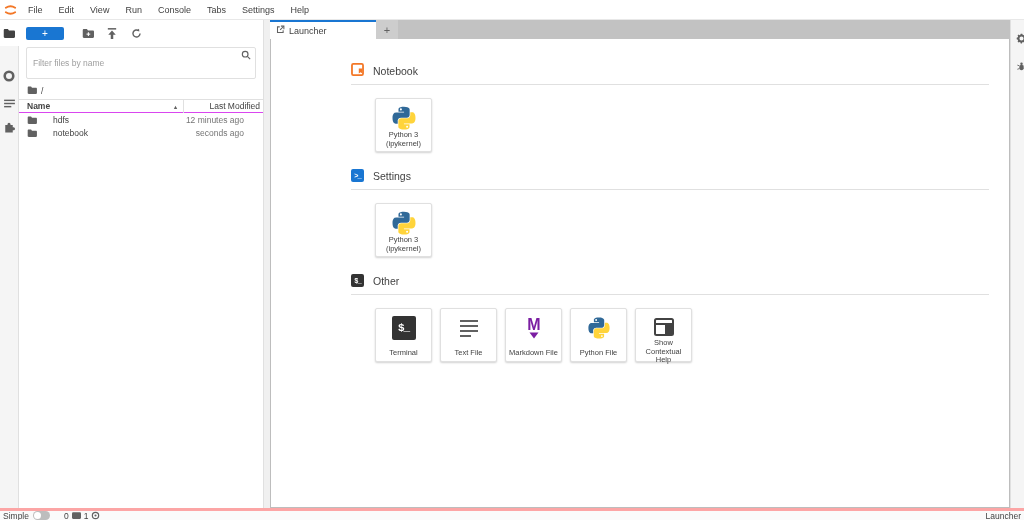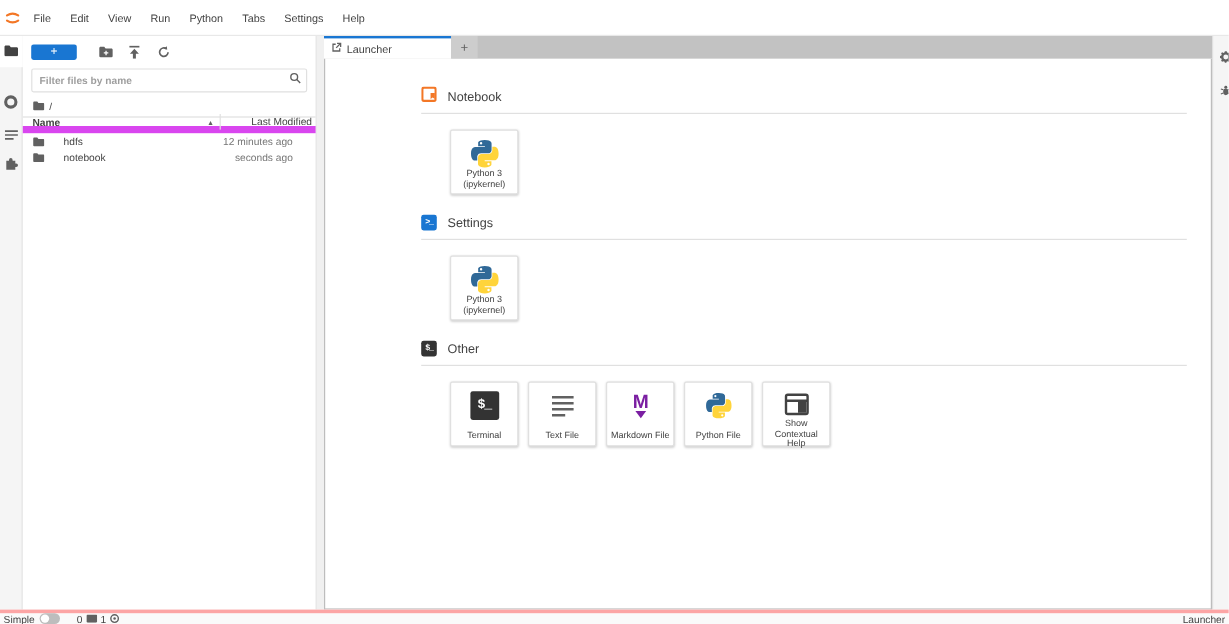--- a/index.html
+++ b/index.html
@@ -1,44 +1,44 @@
 <!DOCTYPE html>
 <html><head>
 <meta charset="utf-8">
 <style>
   * { margin:0; padding:0; box-sizing:border-box; }
   html,body { width:1024px; height:520px; overflow:hidden; }
   body { font-family:"Liberation Sans", sans-serif; background:#fff; color:#424242; }
   .app { width:1024px; height:520px; display:flex; flex-direction:column; }
 
   
-  .menubar { height:30px; background:#fff; border-bottom:1px solid #e8e8e8; display:flex; align-items:center; flex:0 0 auto; }
+  .menubar { height:20px; background:#fff; border-bottom:1px solid #e8e8e8; display:flex; align-items:center; flex:0 0 auto; }
   .logo { width:20px; display:flex; justify-content:center; align-items:center; }
   .menu-item { font-size:9px; color:#424242; padding:0 8px; line-height:14px; cursor:default; }
 
   
   .main-row { flex:1 1 auto; display:flex; min-height:0; }
 
   
   .activitybar { width:19px; background:#f5f5f5; border-right:1px solid #e0e0e0; display:flex; flex-direction:column; align-items:center; }
   .act-item { width:19px; height:26px; display:flex; align-items:center; justify-content:center; }
   .act-item.selected { background:#ffffff; }
   .act-gap { height:18px; }
 
   
   .filebrowser { width:245px; background:#fff; border-right:1px solid #e0e0e0; display:flex; flex-direction:column; font-size:8.5px; }
   .fb-toolbar { height:26px; display:flex; align-items:center; padding:0 7px; gap:0; }
   .new-launcher-btn { width:38px; height:13px; background:#1976d2; border:none; border-radius:2px; color:#fff; font-size:10px; line-height:11px; cursor:pointer; margin-right:12px; }
   .fb-tool-icon { width:24px; display:flex; justify-content:center; cursor:pointer; }
   .fb-filter-wrap { margin:1px 7px 4px 7px; position:relative; }
-  .fb-filter { width:100%; height:20px; border:1px solid #e0e0e0; border-radius:2px; font-size:8.5px; padding:0 18px 0 6px; color:#424242; font-family:"Liberation Sans",sans-serif;font-weight:bold; }
+  .fb-filter { width:100%; height:32px; border:1px solid #e0e0e0; border-radius:2px; font-size:8.5px; padding:0 18px 0 6px; color:#424242; font-family:"Liberation Sans",sans-serif; }
   .fb-filter::placeholder { color:#9e9e9e; }
   .fb-search-icon { position:absolute; right:5px; top:3px; }
   .fb-breadcrumb { height:16px; display:flex; align-items:center; gap:4px; padding:0 8px; }
-  .fb-header { height:14px; display:flex; align-items:center; border-top:1px solid #e0e0e0; border-bottom:6px solid #d946ef; }
+  .fb-header { height:14px; display:flex; align-items:center; border-top:1px solid #e0e0e0; border-bottom:1px solid #d946ef; }
   .fb-h-name { flex:1 1 auto; padding-left:8px; font-weight:bold; color:#424242; display:flex; align-items:center; }
   .sort-caret { margin-left:auto; margin-right:6px; font-size:6px; color:#616161; }
   .fb-h-mod { width:80px; text-align:right; padding-right:3px; border-left:1px solid #e0e0e0; line-height:13px; color:#424242; }
   .fb-row { height:13px; display:flex; align-items:center; cursor:pointer; }
   .fb-row-name { flex:1 1 auto; padding-left:8px; display:flex; align-items:center; gap:16px; color:#424242; }
   .fb-row-mod { width:84px; text-align:right; padding-right:19px; color:#757575; }
 
   
   .dock-sep { width:6px; background:#f0f0f0; }
 
@@ -87,21 +87,21 @@
     <span class="logo">
       <svg width="13" height="12" viewBox="0 0 14 12">
         <path d="M2 3.6 Q7 0.4 12 3.6" stroke="#f37726" stroke-width="2" fill="none" stroke-linecap="round"></path>
         <path d="M2 8.4 Q7 11.6 12 8.4" stroke="#f37726" stroke-width="2" fill="none" stroke-linecap="round"></path>
       </svg>
     </span>
     <span class="menu-item">File</span>
     <span class="menu-item">Edit</span>
     <span class="menu-item">View</span>
     <span class="menu-item">Run</span>
-    <span class="menu-item">Python</span>
+    <span class="menu-item">Console</span>
     <span class="menu-item">Tabs</span>
     <span class="menu-item">Settings</span>
     <span class="menu-item">Help</span>
   </div>
 
   <div class="main-row">
 
     <div class="activitybar">
       <div class="act-item selected">
         <span>

